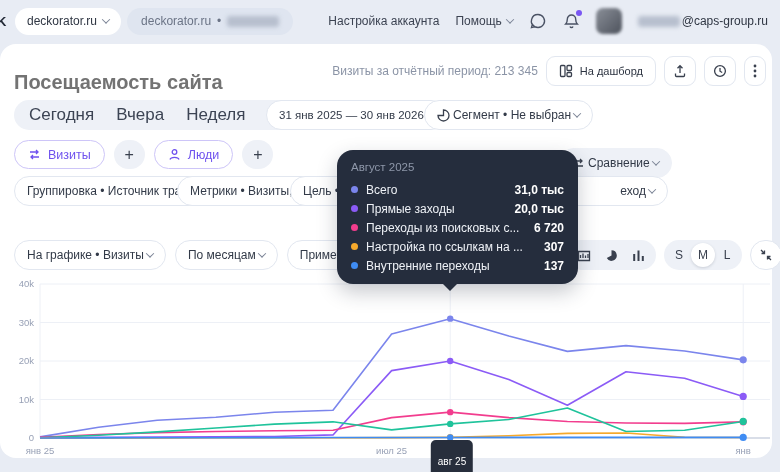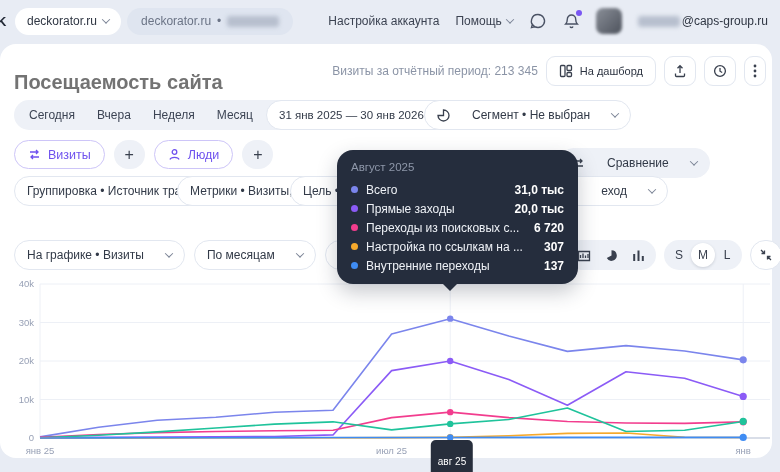--- a/index.html
+++ b/index.html
@@ -25,27 +25,27 @@
   .card { position:absolute; top:44px; left:0; right:8px; bottom:14px; background:#fff; border-radius:16px; }
 
   
   .page-title { position:absolute; left:14px; top:27px; font-size:20px; font-weight:700; color:#737373; }
   .header-right { position:absolute; right:6px; top:12px; display:flex; align-items:center; gap:8px; }
   .period-text { font-size:12px; color:#8b94a6; }
   .btn { display:inline-flex; align-items:center; gap:7px; height:30px; padding:0 12px; border:1px solid #e2e7f0; border-radius:9px; background:#fff; font-size:11px; color:#2c3340; cursor:pointer; }
   .btn.square { padding:0 8px; }
 
   
-  .pill { display:inline-flex; align-items:center; gap:22px; height:30px; padding:0 12px; border:1px solid #e2e7f0; border-radius:15px; background:#fff; font-size:12px; color:#323a48; cursor:pointer; white-space:nowrap; }
+  .pill { display:inline-flex; align-items:center; gap:3px; height:30px; padding:0 12px; border:1px solid #e2e7f0; border-radius:15px; background:#fff; font-size:12px; color:#323a48; cursor:pointer; white-space:nowrap; }
   .pill.grey { background:#eef1f7; border-color:#eef1f7;margin-top:48px; }
 
   
   .filters-row { position:absolute; left:14px; top:56px; right:6px; height:30px; }
   .presets { position:absolute; left:0; top:0; display:flex; align-items:center; height:30px; background:#eef1f7; border-radius:15px; padding:0 4px; }
-  .preset-item { padding:5px 11px; font-size:12px; color:#3c4454; line-height:30px; cursor:pointer; }
+  .preset-item { padding:5px 11px; font-size:17px; color:#3c4454; line-height:30px; cursor:pointer; }
   .date-pill { position:absolute; left:252px; top:0; font-size:11.5px; }
   .segment-pill { position:absolute; left:410px; top:0; }
   .compare-pill { position:absolute; left:545px; top:0; }
   .sampling-pill { position:absolute; right:10px; top:0; display:inline-flex; align-items:center; gap:7px; height:30px; padding:0 10px; background:#eef1f7; border-radius:15px; cursor:pointer; }
   .badge-purple { background:#8257f5; color:#fff; font-size:8.5px; font-weight:700; border-radius:8px; padding:2px 6px; }
 
   
   .tabs-row { position:absolute; left:14px; top:96px; display:flex; align-items:center; gap:9px; }
   .tab-pill { display:inline-flex; align-items:center; gap:7px; height:29px; padding:0 13px; border:1px solid #cdc5f8; border-radius:15px; background:#fff; font-size:12.5px; color:#6f52ee; cursor:pointer; }
   .plus-btn { width:31px; height:29px; background:#eef1f7; border-radius:15px; display:flex; align-items:center; justify-content:center; font-size:16px; color:#39404e; cursor:pointer; }

